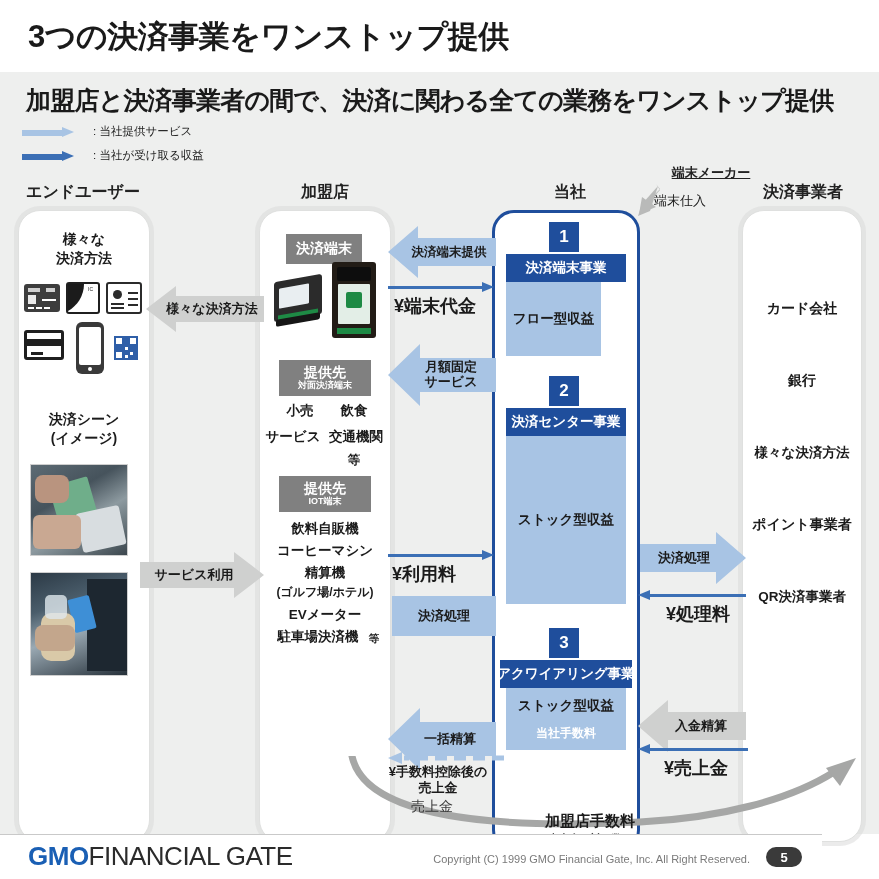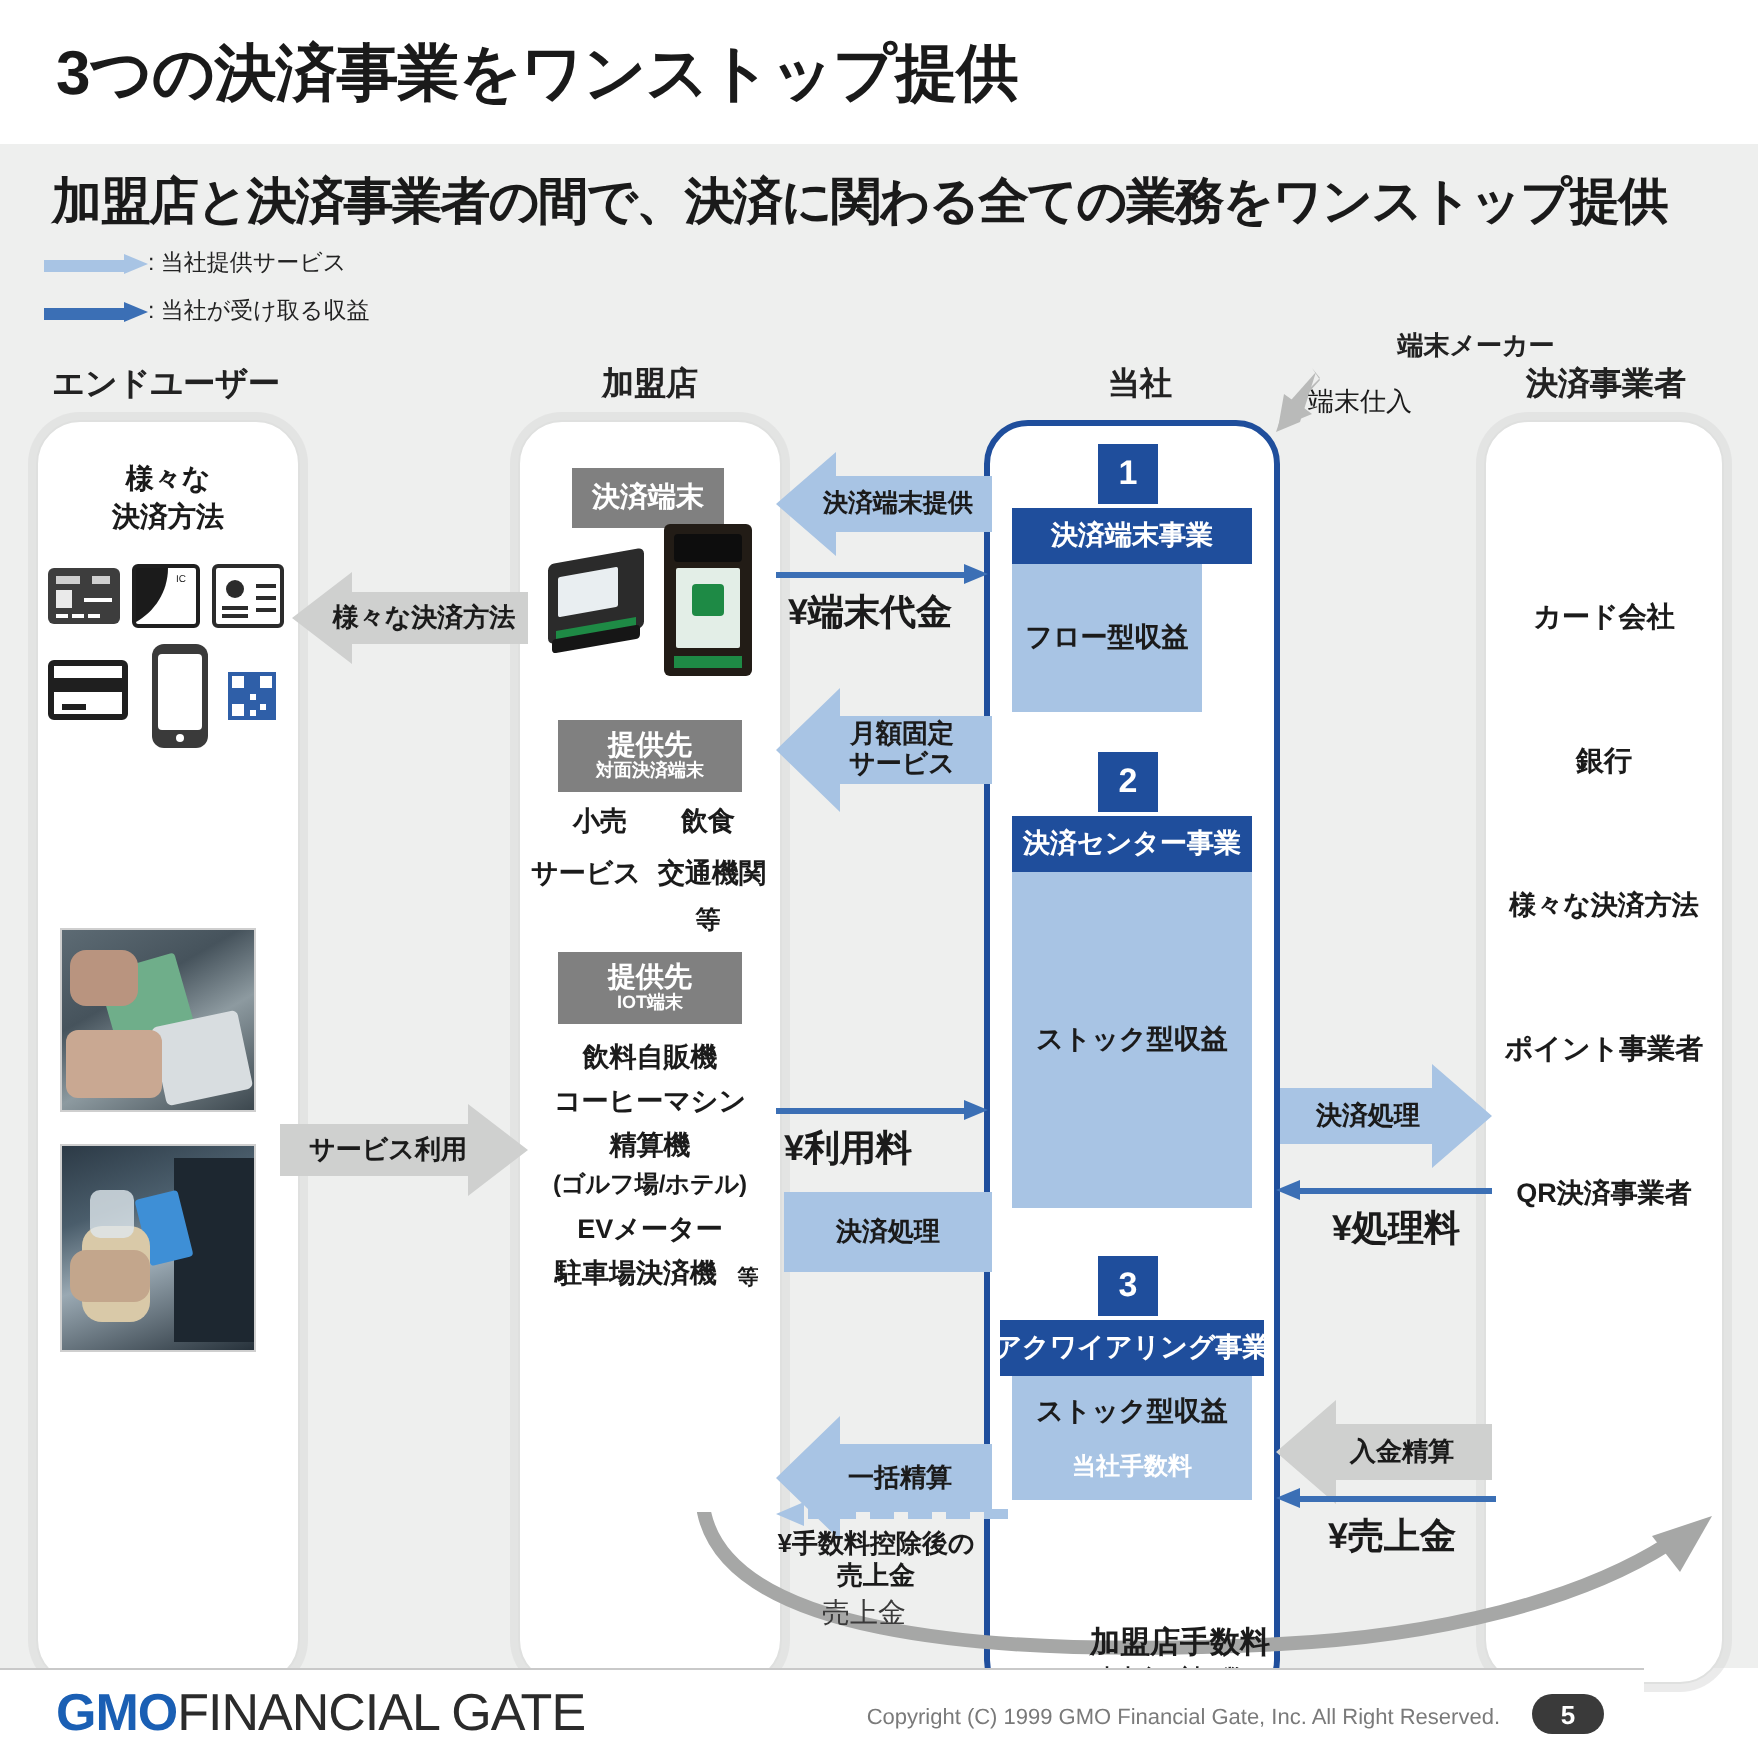--- a/index.html
+++ b/index.html
@@ -36,21 +36,21 @@
 
   
   .legend { position: absolute; left: 22px; }
   .legend-row { position: absolute; display: flex; align-items: center; }
   .lg-arrow { position: relative; height: 10px; display: block; }
   .lg-arrow .shaft { position:absolute; left:0; top:3px; height: 6px; }
   .lg-arrow .head {
     position:absolute; right:0; top:0; width:0; height:0;
     border-top: 5px solid transparent; border-bottom: 5px solid transparent;
   }
-  .legend-label { font-size: 11.5px; color: #222; margin-left: 0; white-space: nowrap; }
+  .legend-label { font-size: 11.5px; color: #222; margin-left: 19px; white-space: nowrap; }
 
   
   .col-head {
     position: absolute; font-size: 16px; font-weight: bold; color: #222;
     text-align: center; white-space: nowrap;
   }
 
   
   .panel {
     position: absolute; background: #ffffff;
@@ -201,21 +201,21 @@
           <span class="shaft" style="width:40px; background:#3b6fb5;"></span>
           <span class="head" style="border-left:12px solid #3b6fb5;"></span>
         </span>
         <span class="legend-label">: 当社が受け取る収益</span>
       </div>
     </div>
 
     <div class="col-head" style="left:8px; top:110px; width:150px;">エンドユーザー</div>
     <div class="col-head" style="left:255px; top:110px; width:140px;">加盟店</div>
     <div class="col-head" style="left:500px; top:110px; width:140px;">当社</div>
-    <div class="col-head" style="left:663px; top:92px; width:150px; font-size:13px;">端末メーカー</div>
+    <div class="col-head" style="left:636px; top:92px; width:150px; font-size:13px;text-decoration:underline;">端末メーカー</div>
     <div class="col-head" style="left:738px; top:110px; width:130px;">決済事業者</div>
 
     <div style="position:absolute; left:636px; top:112px;">
       <svg width="26" height="34" viewBox="0 0 26 34">
         <path d="M20,0 L24,5 L12,17 L20,23 L3,30 L6,13 L13,18 L24,6 Z" fill="#b9bab9"></path>
         <path d="M22,2 L6,20 L2,32 L14,27 Z" fill="#b9bab9"></path>
       </svg>
     </div>
     <div class="ctext" style="left:654px; top:120px; font-size:13px;">端末仕入</div>
 
@@ -273,20 +273,24 @@
       <div class="ic ic-qr" style="left:96px; top:54px; width:24px; height:24px;">
         <span class="q" style="left:2px; top:2px; width:6px; height:6px;"></span>
         <span class="q" style="left:16px; top:2px; width:6px; height:6px;"></span>
         <span class="q" style="left:2px; top:16px; width:6px; height:6px;"></span>
         <span class="q" style="left:11px; top:11px; width:3px; height:3px;"></span>
         <span class="q" style="left:16px; top:16px; width:3px; height:3px;"></span>
         <span class="q" style="left:11px; top:19px; width:3px; height:3px;"></span>
       </div>
     </div>
 
+    <div class="ctext" style="left:18px; top:338px; width:132px; font-size:14px; font-weight:bold; line-height:1.35;">
+      <div>決済シーン</div>
+      <div>(イメージ)</div>
+    </div>
 
     <div class="photo photo-a" style="left:30px; top:392px; width:98px; height:92px;">
       <span class="ph-el" style="left:22px; top:16px; width:40px; height:38px; background:#6fae8a; transform:rotate(-16deg); border-radius:2px;"></span>
       <span class="ph-el" style="left:48px; top:44px; width:44px; height:40px; background:#d8dde0; border-radius:3px; transform:rotate(-12deg);"></span>
       <span class="ph-el" style="left:2px; top:50px; width:48px; height:34px; background:#c9a892; border-radius:6px;"></span>
       <span class="ph-el" style="left:4px; top:10px; width:34px; height:28px; background:#b9947f; border-radius:8px;"></span>
     </div>
     <div class="photo photo-b" style="left:30px; top:500px; width:98px; height:104px;">
       <span class="ph-el" style="left:56px; top:6px; width:40px; height:92px; background:#1d2730;"></span>
       <span class="ph-el" style="left:40px; top:24px; width:22px; height:34px; background:#3e8fd6; border-radius:2px; transform:rotate(-14deg);"></span>

